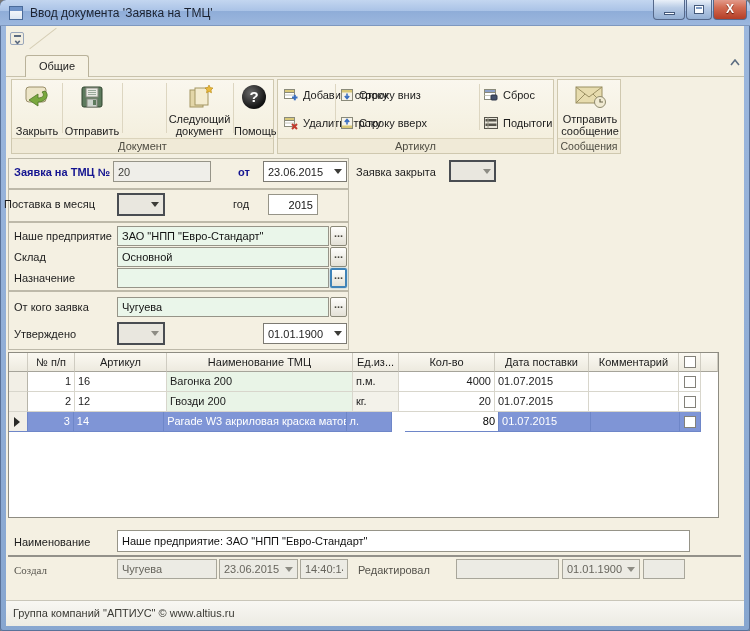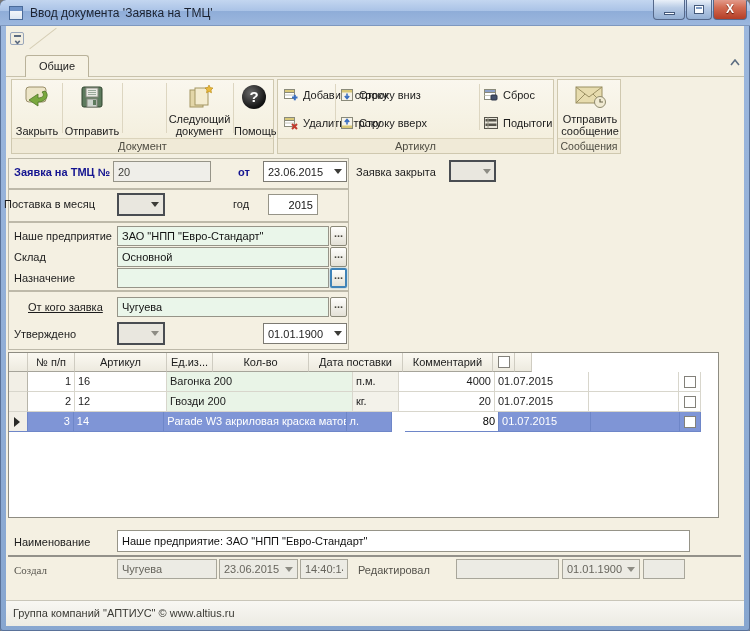--- a/index.html
+++ b/index.html
@@ -295,38 +295,39 @@
   <input class="fld green" style="left: 117px; top: 226px; width: 212px; height: 20px;" readonly="" value="ЗАО &quot;НПП &quot;Евро-Стандарт&quot;">
   <div class="browse" style="left:330px;top:226px;"><span>...</span></div>
   <span class="lbl" style="left:14px;top:251px;">Склад</span>
   <input class="fld green" style="left: 117px; top: 247px; width: 212px; height: 20px;" readonly="" value="Основной">
   <div class="browse" style="left:330px;top:247px;"><span>...</span></div>
   <span class="lbl" style="left:14px;top:272px;">Назначение</span>
   <input class="fld green" style="left: 117px; top: 268px; width: 212px; height: 20px;" readonly="" value="">
   <div class="browse focus" style="left:330px;top:268px;"><span>...</span></div>
 
   <div class="groupbox" style="left:8px;top:291px;width:341px;height:59px;"></div>
-  <span class="lbl" style="left:28px;top:301px;text-decoration:underline;">От кого заявка</span>
+  <span class="lbl" style="left:14px;top:301px;">От кого заявка</span>
   <input class="fld green" style="left: 117px; top: 297px; width: 212px; height: 20px;" readonly="" value="Чугуева">
   <div class="browse" style="left:330px;top:297px;"><span>...</span></div>
   <span class="lbl" style="left:14px;top:328px;">Утверждено</span>
   <div class="combo darkb disab" style="left:117px;top:322px;width:48px;height:23px;">
     <span class="val">Нет</span>
     <span class="arr-down"></span>
   </div>
   <div class="combo" style="left:263px;top:323px;width:84px;height:21px;">
     <span class="val">01.01.1900</span>
     <span class="arr-down"></span>
   </div>
 
   <div class="grid-wrap">
     <div class="trow hd">
       <div class="tc c-sel"></div>
       <div class="tc c-num">№ п/п</div>
       <div class="tc c-art">Артикул</div>
+      <div class="tc c-name">Наименование ТМЦ</div>
       <div class="tc c-unit">Ед.из...</div>
       <div class="tc c-qty">Кол-во</div>
       <div class="tc c-date">Дата поставки</div>
       <div class="tc c-com">Комментарий</div>
       <div class="tc c-chk">
           <span class="chk"></span>
         </div>
       <div class="tc c-fill"></div>
     </div>
     <div class="trow">

